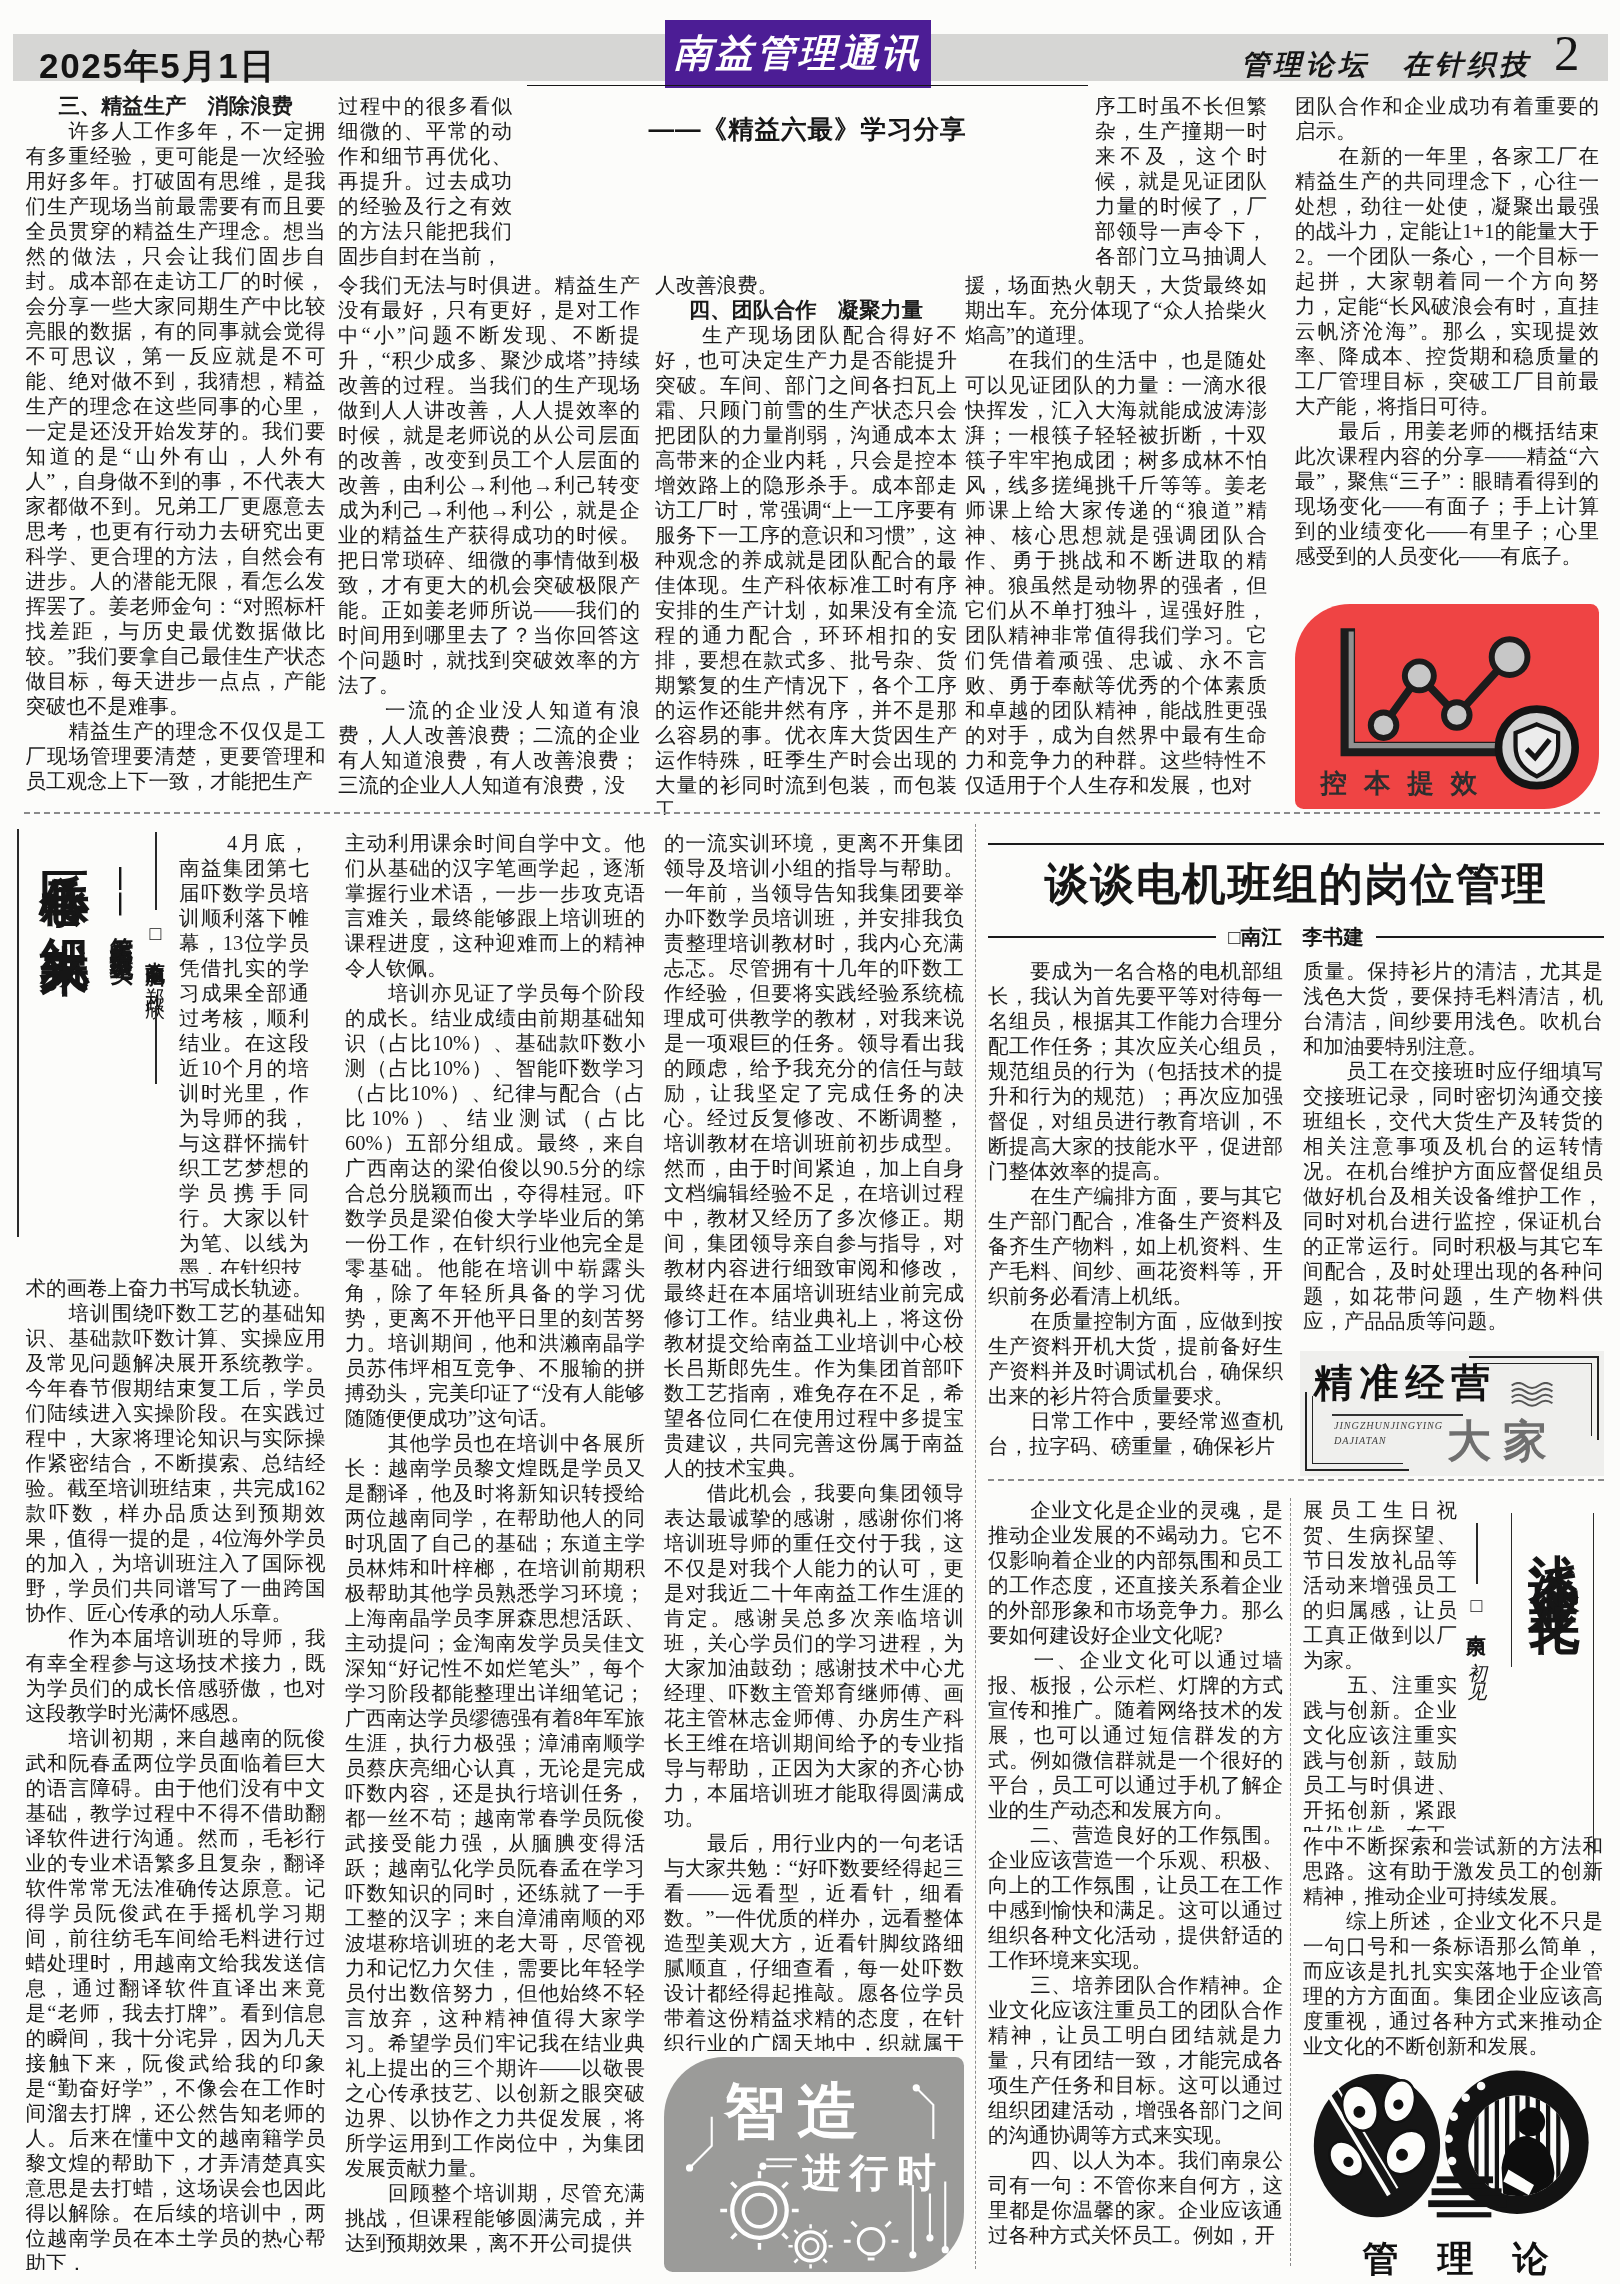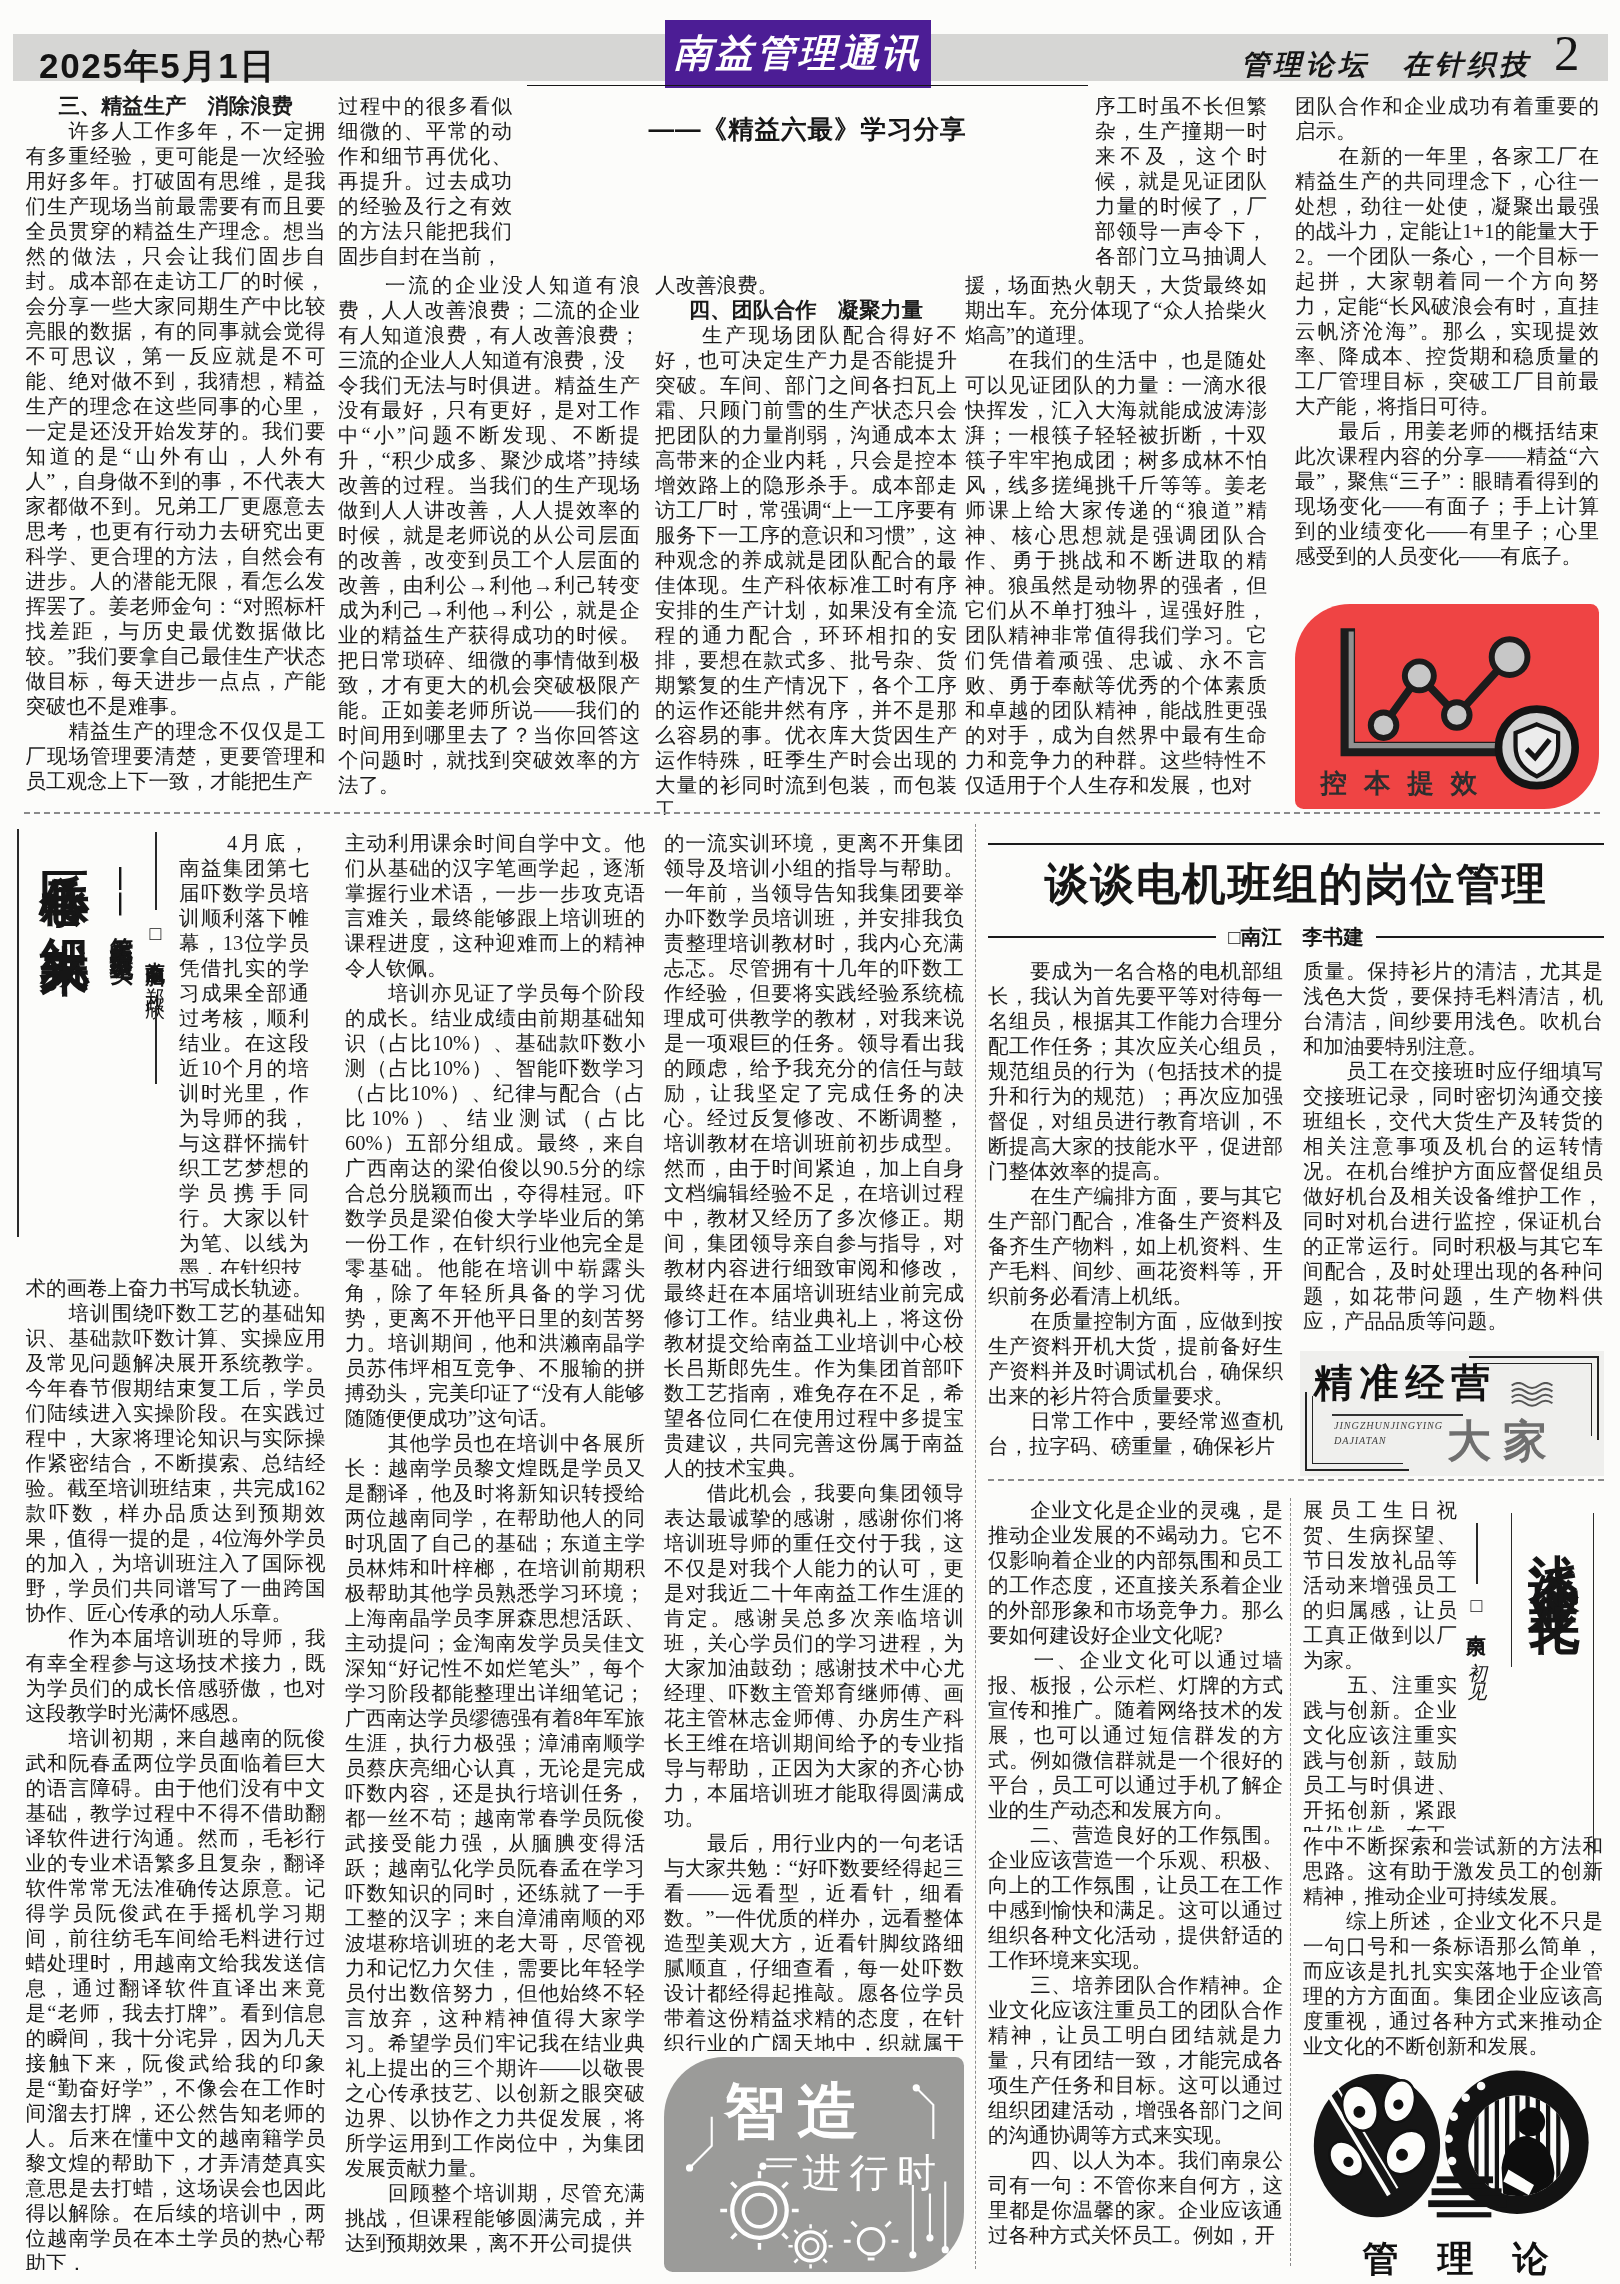--- a/index.html
+++ b/index.html
@@ -40,22 +40,22 @@
   <div class="abs txt" style="left:25.6px;top:94px;width:300px;height:721px;">
     <p class="inline-head">三、精益生产　消除浪费</p>
     <div>
         <p>　　许多人工作多年，不一定拥有多重经验，更可能是一次经验用好多年。打破固有思维，是我们生产现场当前最需要有而且要全员贯穿的精益生产理念。想当然的做法，只会让我们固步自封。成本部在走访工厂的时候，会分享一些大家同期生产中比较亮眼的数据，有的同事就会觉得不可思议，第一反应就是不可能、绝对做不到，我猜想，精益生产的理念在这些同事的心里，一定是还没开始发芽的。我们要知道的是“山外有山，人外有人”，自身做不到的事，不代表大家都做不到。兄弟工厂更愿意去思考，也更有行动力去研究出更科学、更合理的方法，自然会有进步。人的潜能无限，看怎么发挥罢了。姜老师金句：“对照标杆找差距，与历史最优数据做比较。”我们要拿自己最佳生产状态做目标，每天进步一点点，产能突破也不是难事。</p>
         <p>　　精益生产的理念不仅仅是工厂现场管理要清楚，更要管理和员工观念上下一致，才能把生产</p>
       </div>
   </div>
 
   <div class="abs txt" style="left:338px;top:94px;width:174px;height:177px;">过程中的很多看似细微的、平常的动作和细节再优化、再提升。过去成功的经验及行之有效的方法只能把我们固步自封在当前，</div>
   <div class="abs txt" style="left:338px;top:273px;width:302px;height:542px;">
+      <p>令我们无法与时俱进。精益生产没有最好，只有更好，是对工作中“小”问题不断发现、不断提升，“积少成多、聚沙成塔”持续改善的过程。当我们的生产现场做到人人讲改善，人人提效率的时候，就是老师说的从公司层面的改善，改变到员工个人层面的改善，由利公→利他→利己转变成为利己→利他→利公，就是企业的精益生产获得成功的时候。把日常琐碎、细微的事情做到极致，才有更大的机会突破极限产能。正如姜老师所说——我们的时间用到哪里去了？当你回答这个问题时，就找到突破效率的方法了。</p>
       <p>　　一流的企业没人知道有浪费，人人改善浪费；二流的企业有人知道浪费，有人改善浪费；三流的企业人人知道有浪费，没</p>
-      <p>令我们无法与时俱进。精益生产没有最好，只有更好，是对工作中“小”问题不断发现、不断提升，“积少成多、聚沙成塔”持续改善的过程。当我们的生产现场做到人人讲改善，人人提效率的时候，就是老师说的从公司层面的改善，改变到员工个人层面的改善，由利公→利他→利己转变成为利己→利他→利公，就是企业的精益生产获得成功的时候。把日常琐碎、细微的事情做到极致，才有更大的机会突破极限产能。正如姜老师所说——我们的时间用到哪里去了？当你回答这个问题时，就找到突破效率的方法了。</p>
     </div>
 
   <div class="abs txt" style="left:655px;top:273px;width:302px;height:542px;">
     <p>人改善浪费。</p>
     <p class="inline-head">四、团队合作　凝聚力量</p>
     <div>
         <p>　　生产现场团队配合得好不好，也可决定生产力是否能提升突破。车间、部门之间各扫瓦上霜、只顾门前雪的生产状态只会把团队的力量削弱，沟通成本太高带来的企业内耗，只会是控本增效路上的隐形杀手。成本部走访工厂时，常强调“上一工序要有服务下一工序的意识和习惯”，这种观念的养成就是团队配合的最佳体现。生产科依标准工时有序安排的生产计划，如果没有全流程的通力配合，环环相扣的安排，要想在款式多、批号杂、货期繁复的生产情况下，各个工序的运作还能井然有序，并不是那么容易的事。优衣库大货因生产运作特殊，旺季生产时会出现的大量的衫同时流到包装，而包装工</p>
       </div>
   </div>
 
@@ -169,21 +169,21 @@
             <circle cx="312" cy="212" r="3" fill="#fff"></circle>
           <line x1="330" y1="146" x2="330" y2="226"></line>
             <circle cx="330" cy="226" r="3" fill="#fff"></circle>
           <polyline points="120,128 150,128"></polyline>
             <polyline points="120,120 156,120"></polyline>
             <circle cx="116" cy="128" r="3" fill="#fff"></circle>
         </g>
       </g>
     </svg>
     <div class="abs sans" style="left:60px;top:13.6px;font-size:61px;font-weight:900;color:#ffffff;letter-spacing:12px;">智造</div>
-    <div class="abs sans" style="left:138px;top:89px;font-size:39px;font-weight:normal;color:#ffffff;letter-spacing:8.5px;">进行时</div>
+    <div class="abs sans" style="left:138px;top:89px;font-size:39px;font-weight:bold;color:#ffffff;letter-spacing:8.5px;">进行时</div>
   </div>
 
   <div class="abs dash-v" style="left:975px;top:824px;height:1445px;"></div>
 
   <div class="abs rule-h" style="left:988px;top:843px;width:616px;"></div>
   <div class="abs center" style="left:988px;top:855px;width:616px;font-size:44px;font-weight:900;letter-spacing:1.7px;">谈谈电机班组的岗位管理</div>
   <div class="abs byline-row" style="left:988px;top:923px;width:616px;">
     <div class="ln"></div>
     <span class="sans" style="font-size:20.5px;font-weight:bold;">□南江　李书建</span>
     <div class="ln"></div>

